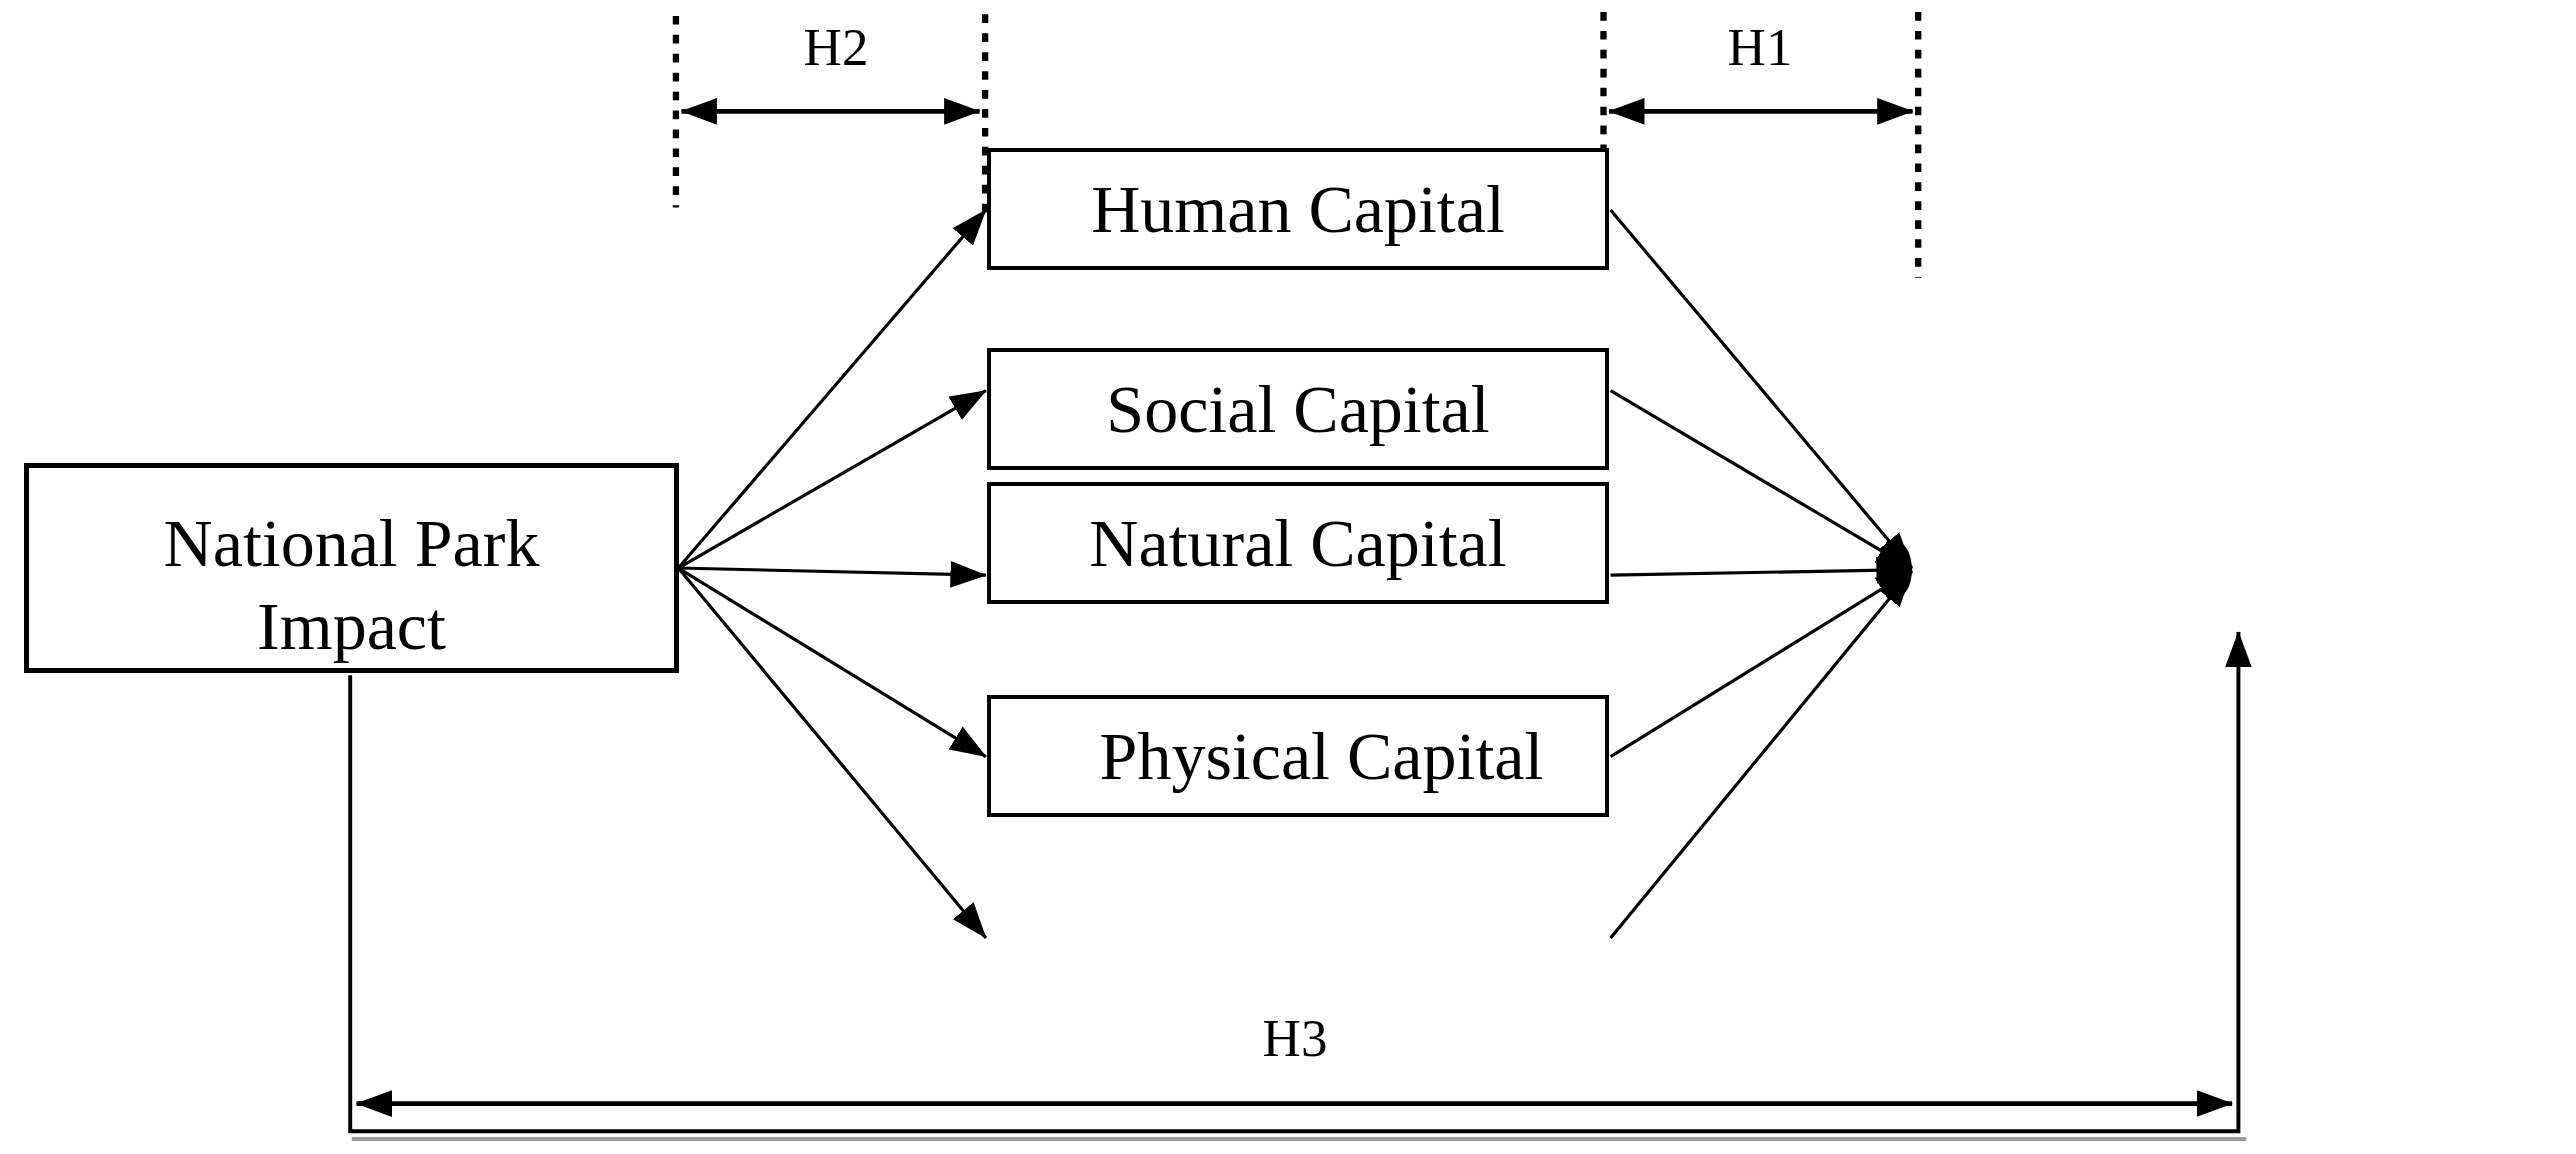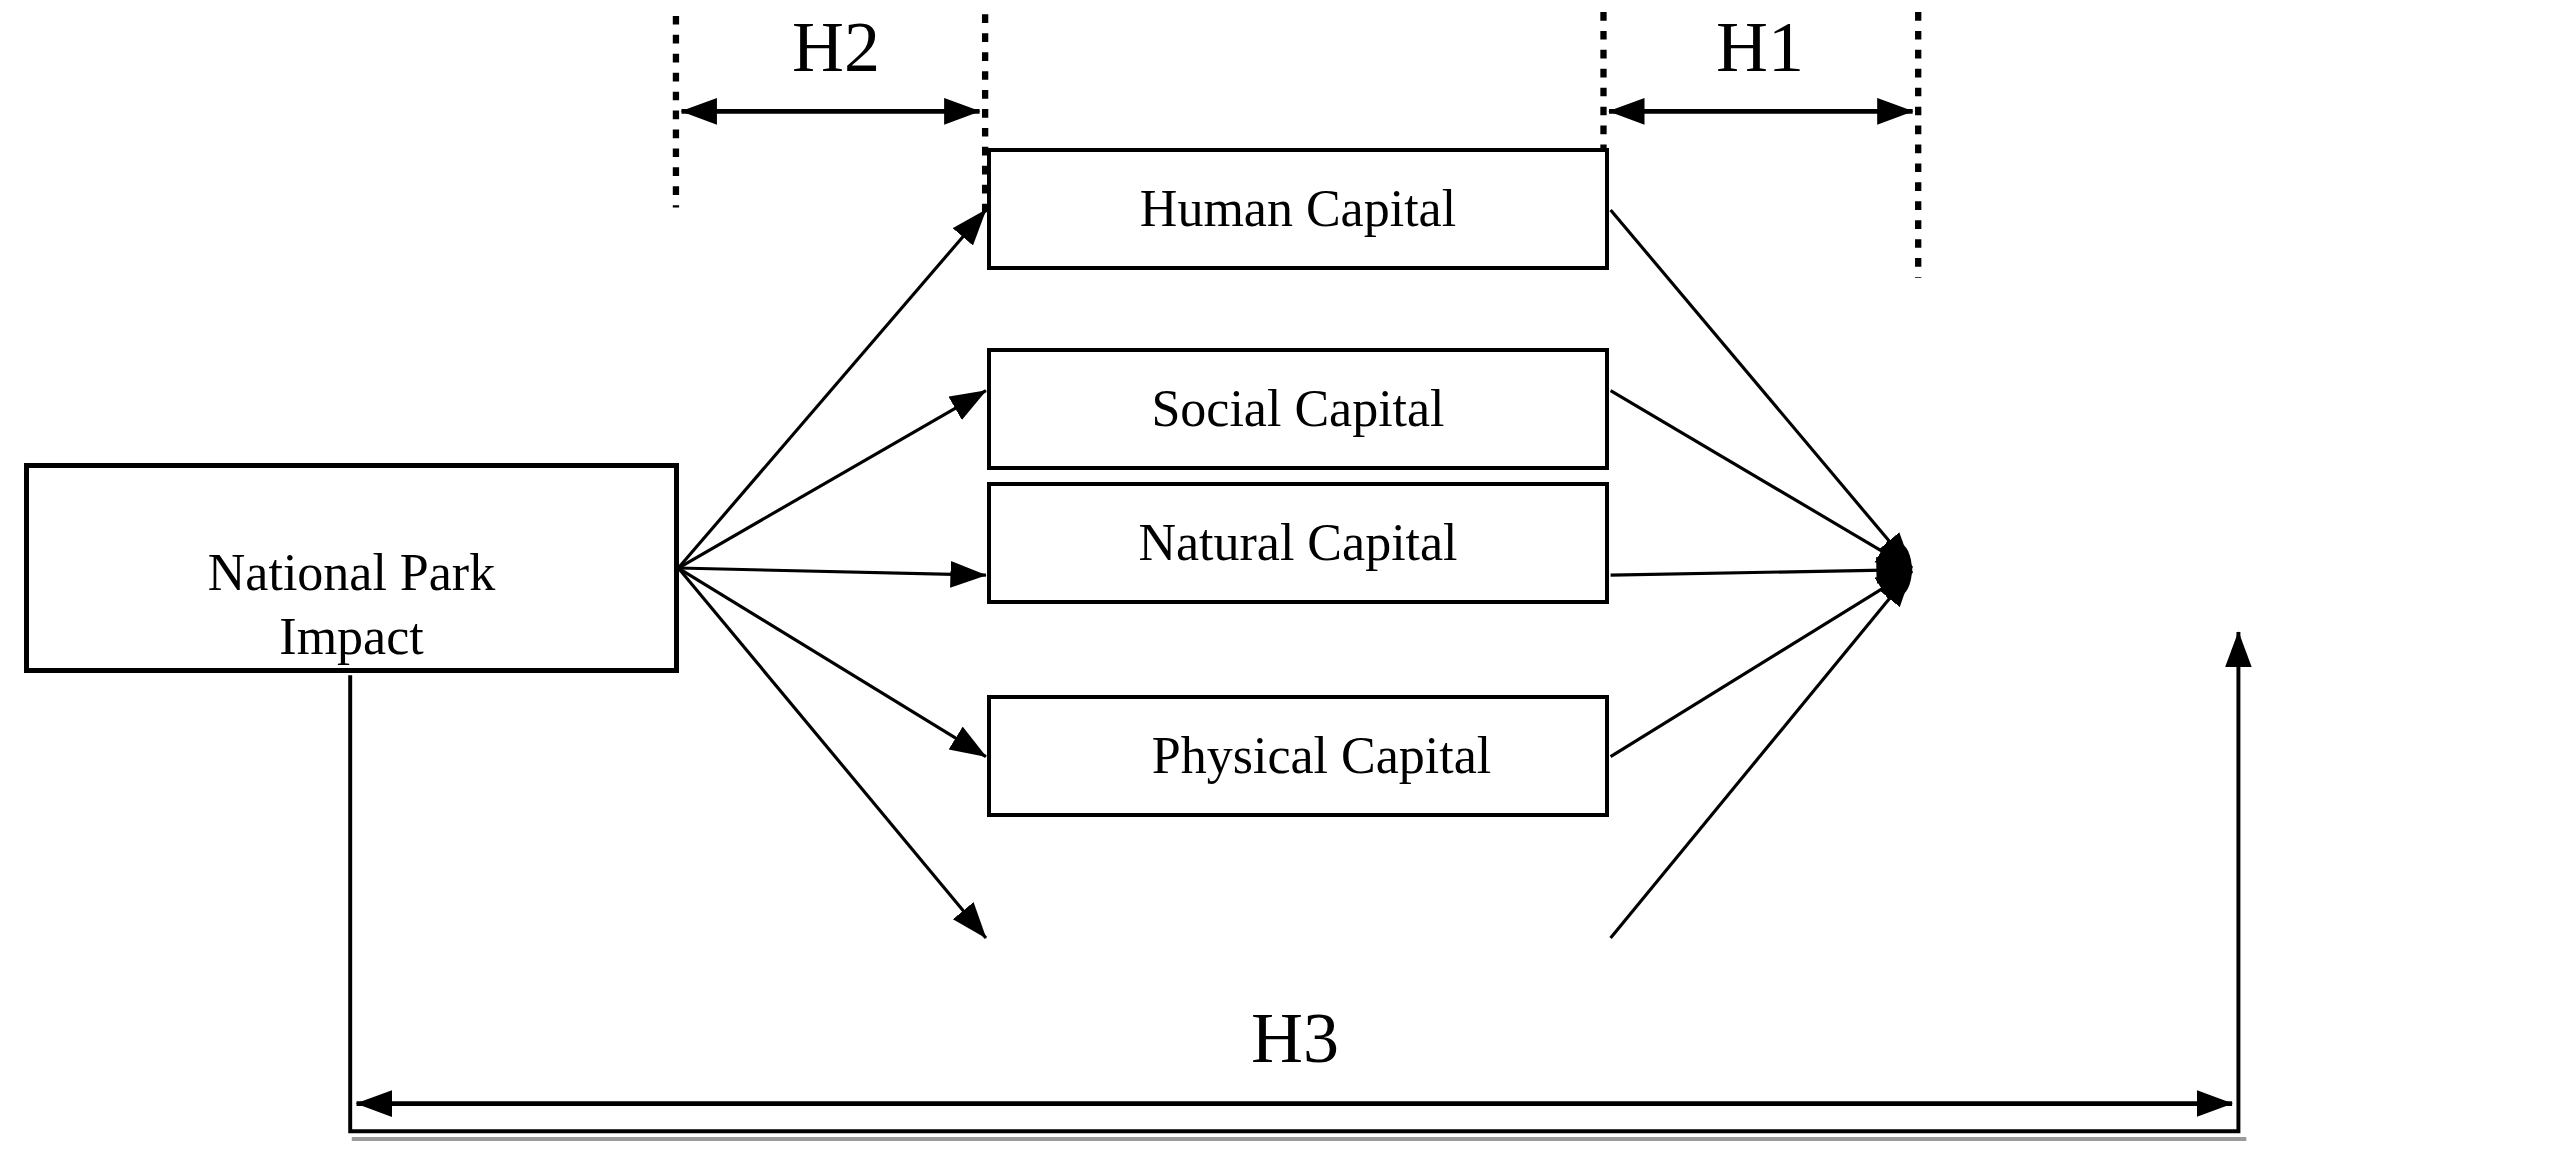--- a/index.html
+++ b/index.html
@@ -10,38 +10,38 @@
     font-family:"Liberation Serif","DejaVu Serif",serif;
     color:#000;
     overflow:hidden;
   }
   .svg-layer{position:absolute;left:0;top:0;width:2576px;height:1155px;}
   .node{
     position:absolute;
     background:#ffffff;
     display:flex;flex-direction:column;align-items:center;justify-content:center;
     text-align:center;
-    font-size:52px;
+    font-size:68px;
     line-height:1.22;
     box-sizing:border-box;
   }
   .node.thick{border:5.5px solid #000;}
   .node.thin{border:4.7px solid #000;}
   .npi{left:24px;top:463px;width:655px;height:210px;justify-content:flex-end;}
   .cap{left:987px;width:622px;height:122px;}
   .cap.human{top:148px;}
   .cap.social{top:348px;}
   .cap.natural{top:482px;}
   .cap.physical{top:695px;padding-left:47px;}
   .cap.financial{top:876px;}
   .livelihood{left:1914px;top:510px;width:655px;height:119px;}
   .hlabel{
     position:absolute;
     transform:translate(-50%,-50%);
-    font-size:72px;
+    font-size:53px;
     white-space:nowrap;
   }
   .hlabel.h2{left:836px;top:47px;}
   .hlabel.h1{left:1760px;top:47px;}
   .hlabel.h3{left:1295px;top:1038px;}
 </style>
 </head>
 <body>
 
 <div class="stage">

